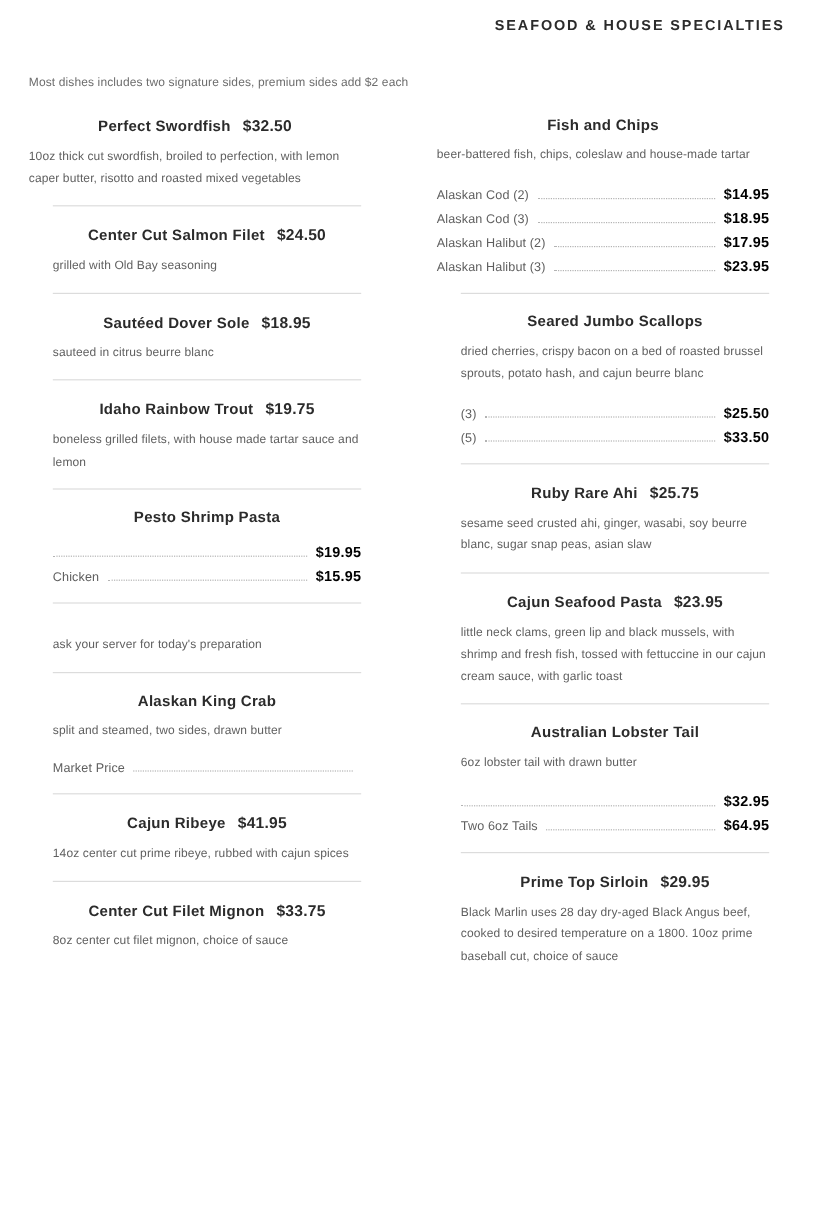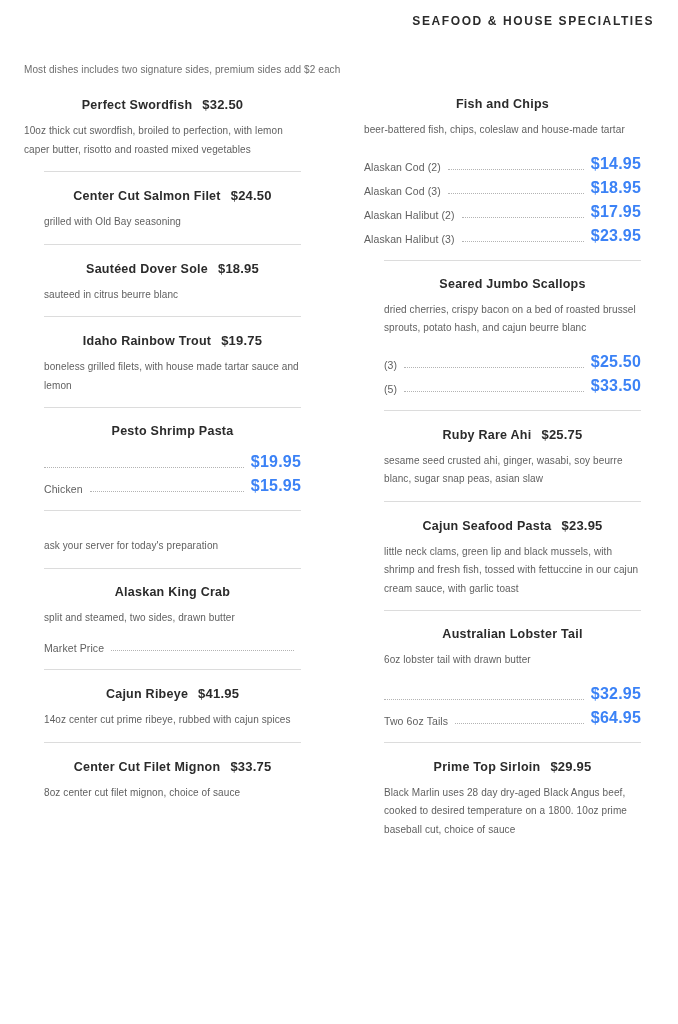--- a/index.html
+++ b/index.html
@@ -99,23 +99,23 @@
   .opt-dots {
     flex: 1 1 auto;
     border-bottom: 1px dotted #b3b3b3;
     margin: 0 7px 3px 7px;
     min-width: 12px;
   }
   .opt-label:empty + .opt-dots {
     margin-left: 0;
   }
   .opt-price {
-    font-size: 16px;
-    font-weight: bold;
-    color: #3b82f6;
+    font-size: 12px;
+    font-weight: bold;
+    color: #000000;
     white-space: nowrap;
     letter-spacing: 0.2px;
   }
 </style>
 </head>
 <body>
 
 <div class="page">
 
   <h1 class="menu-title">SEAFOOD &amp; HOUSE SPECIALTIES</h1>

